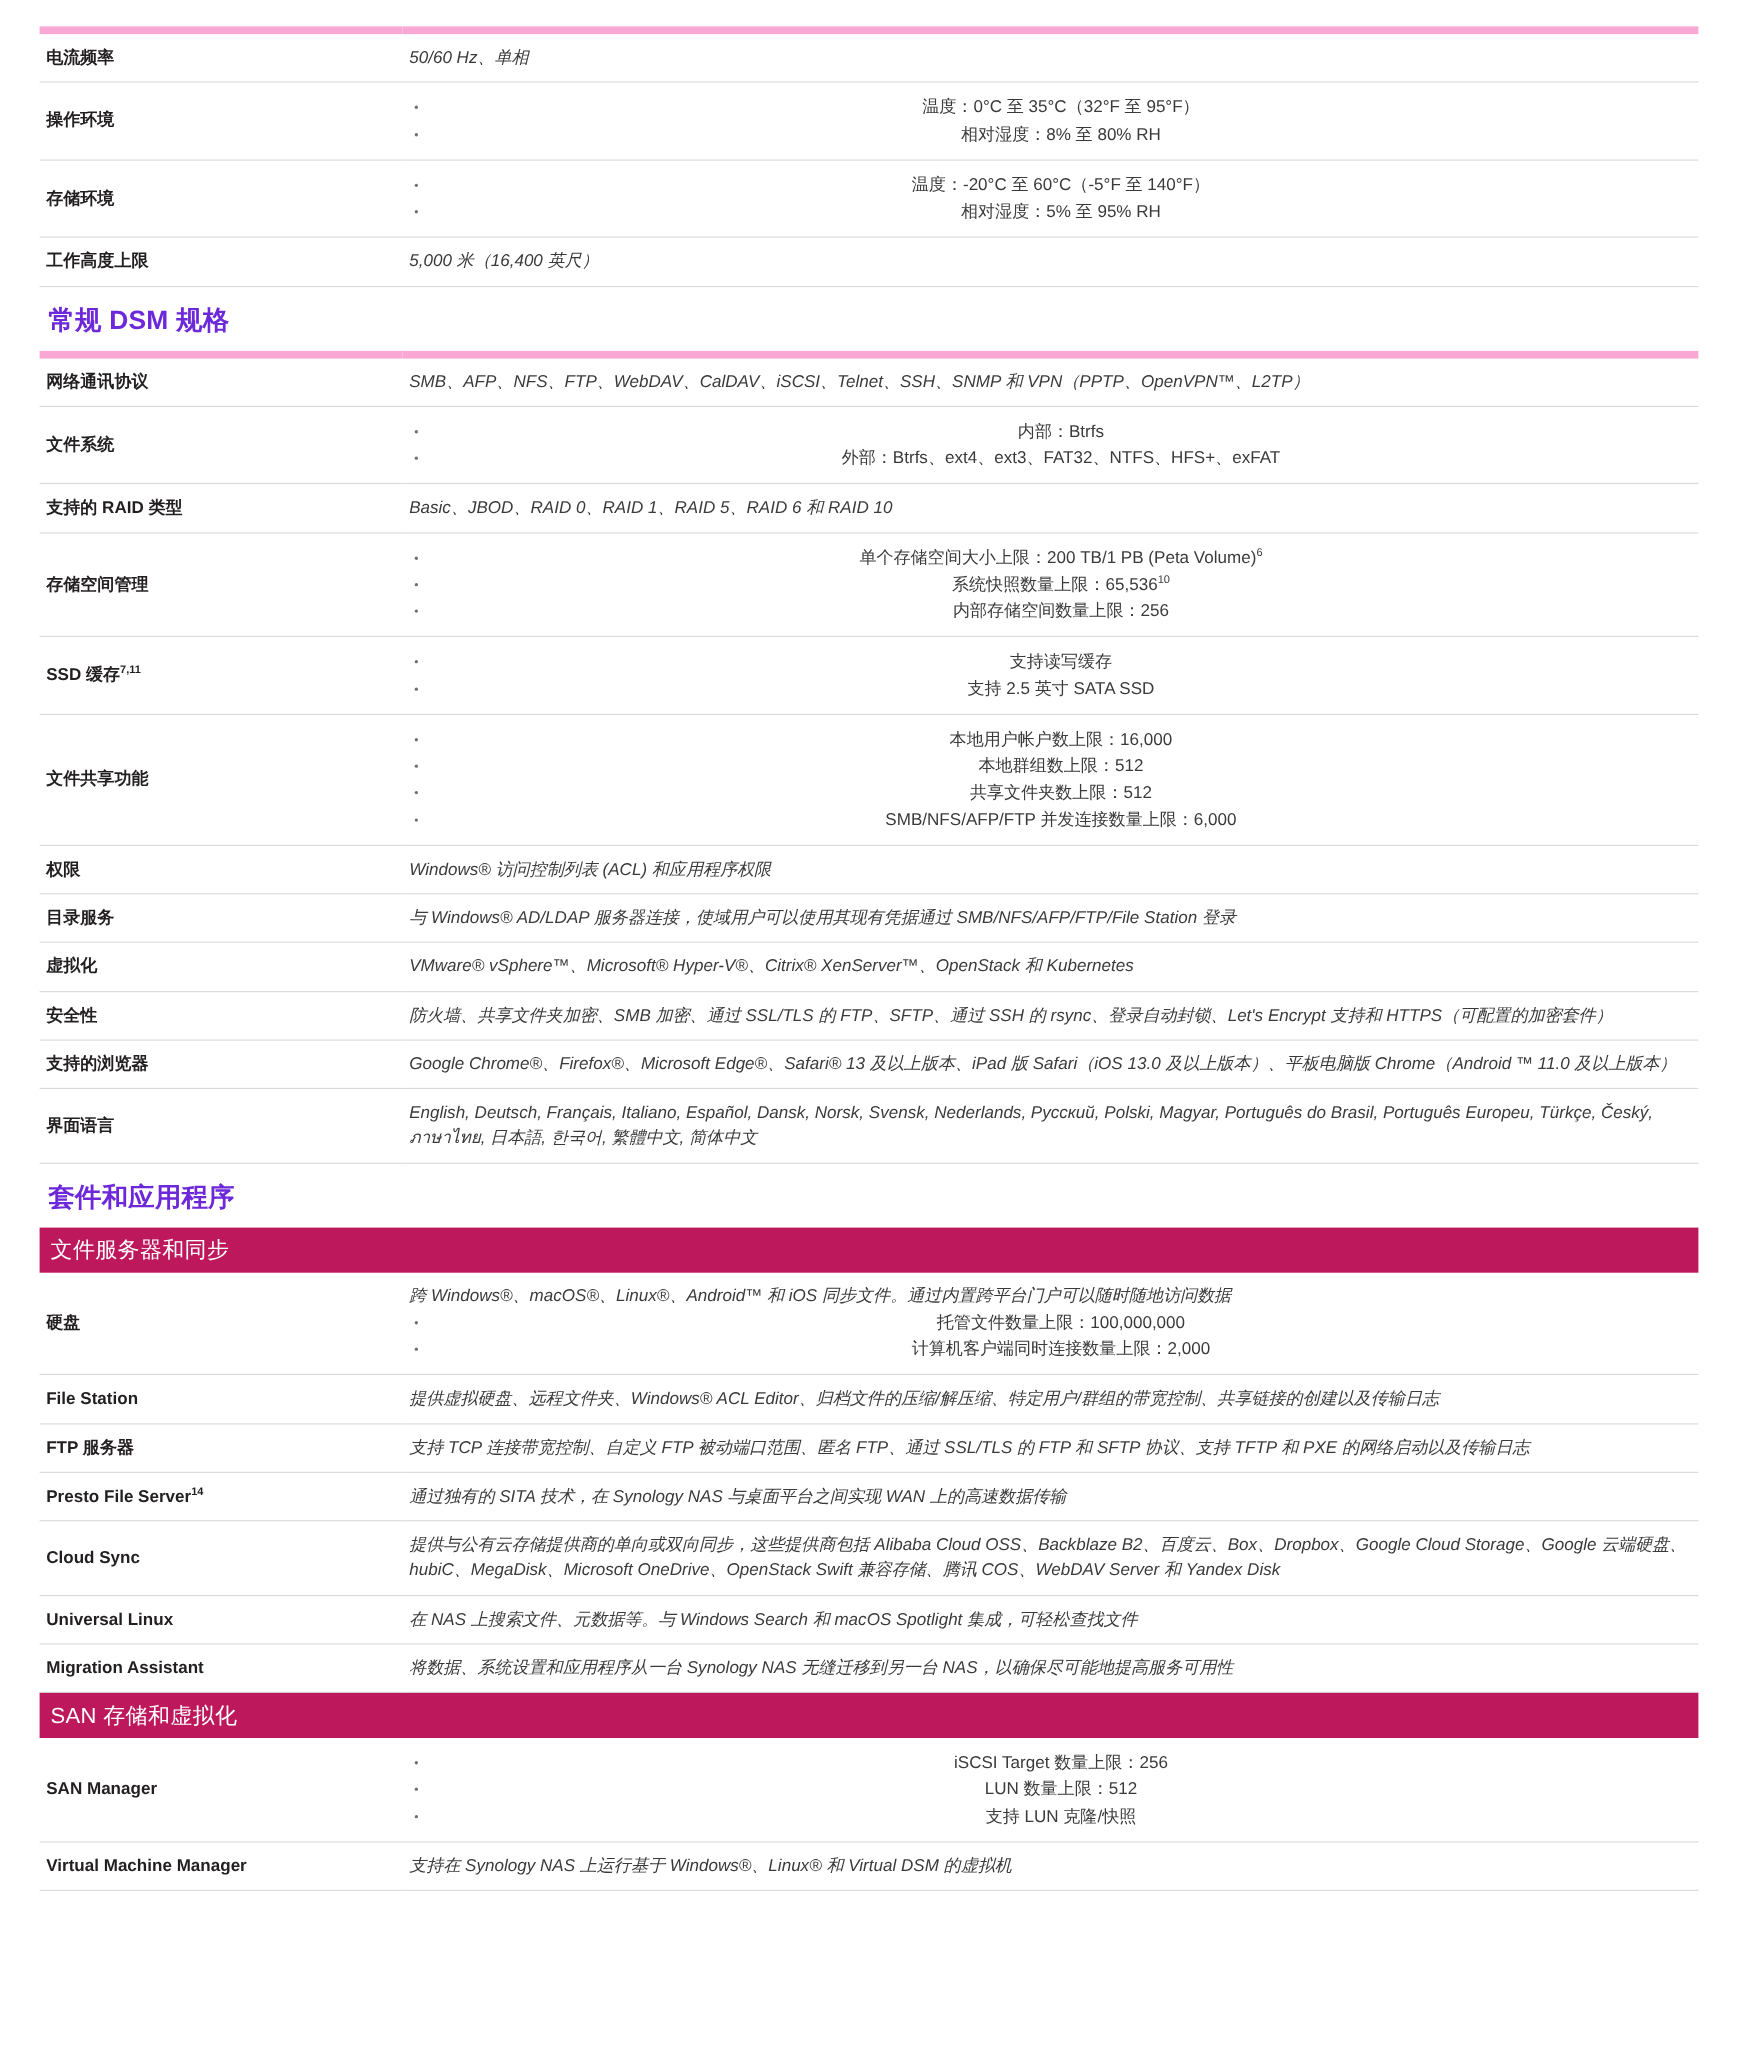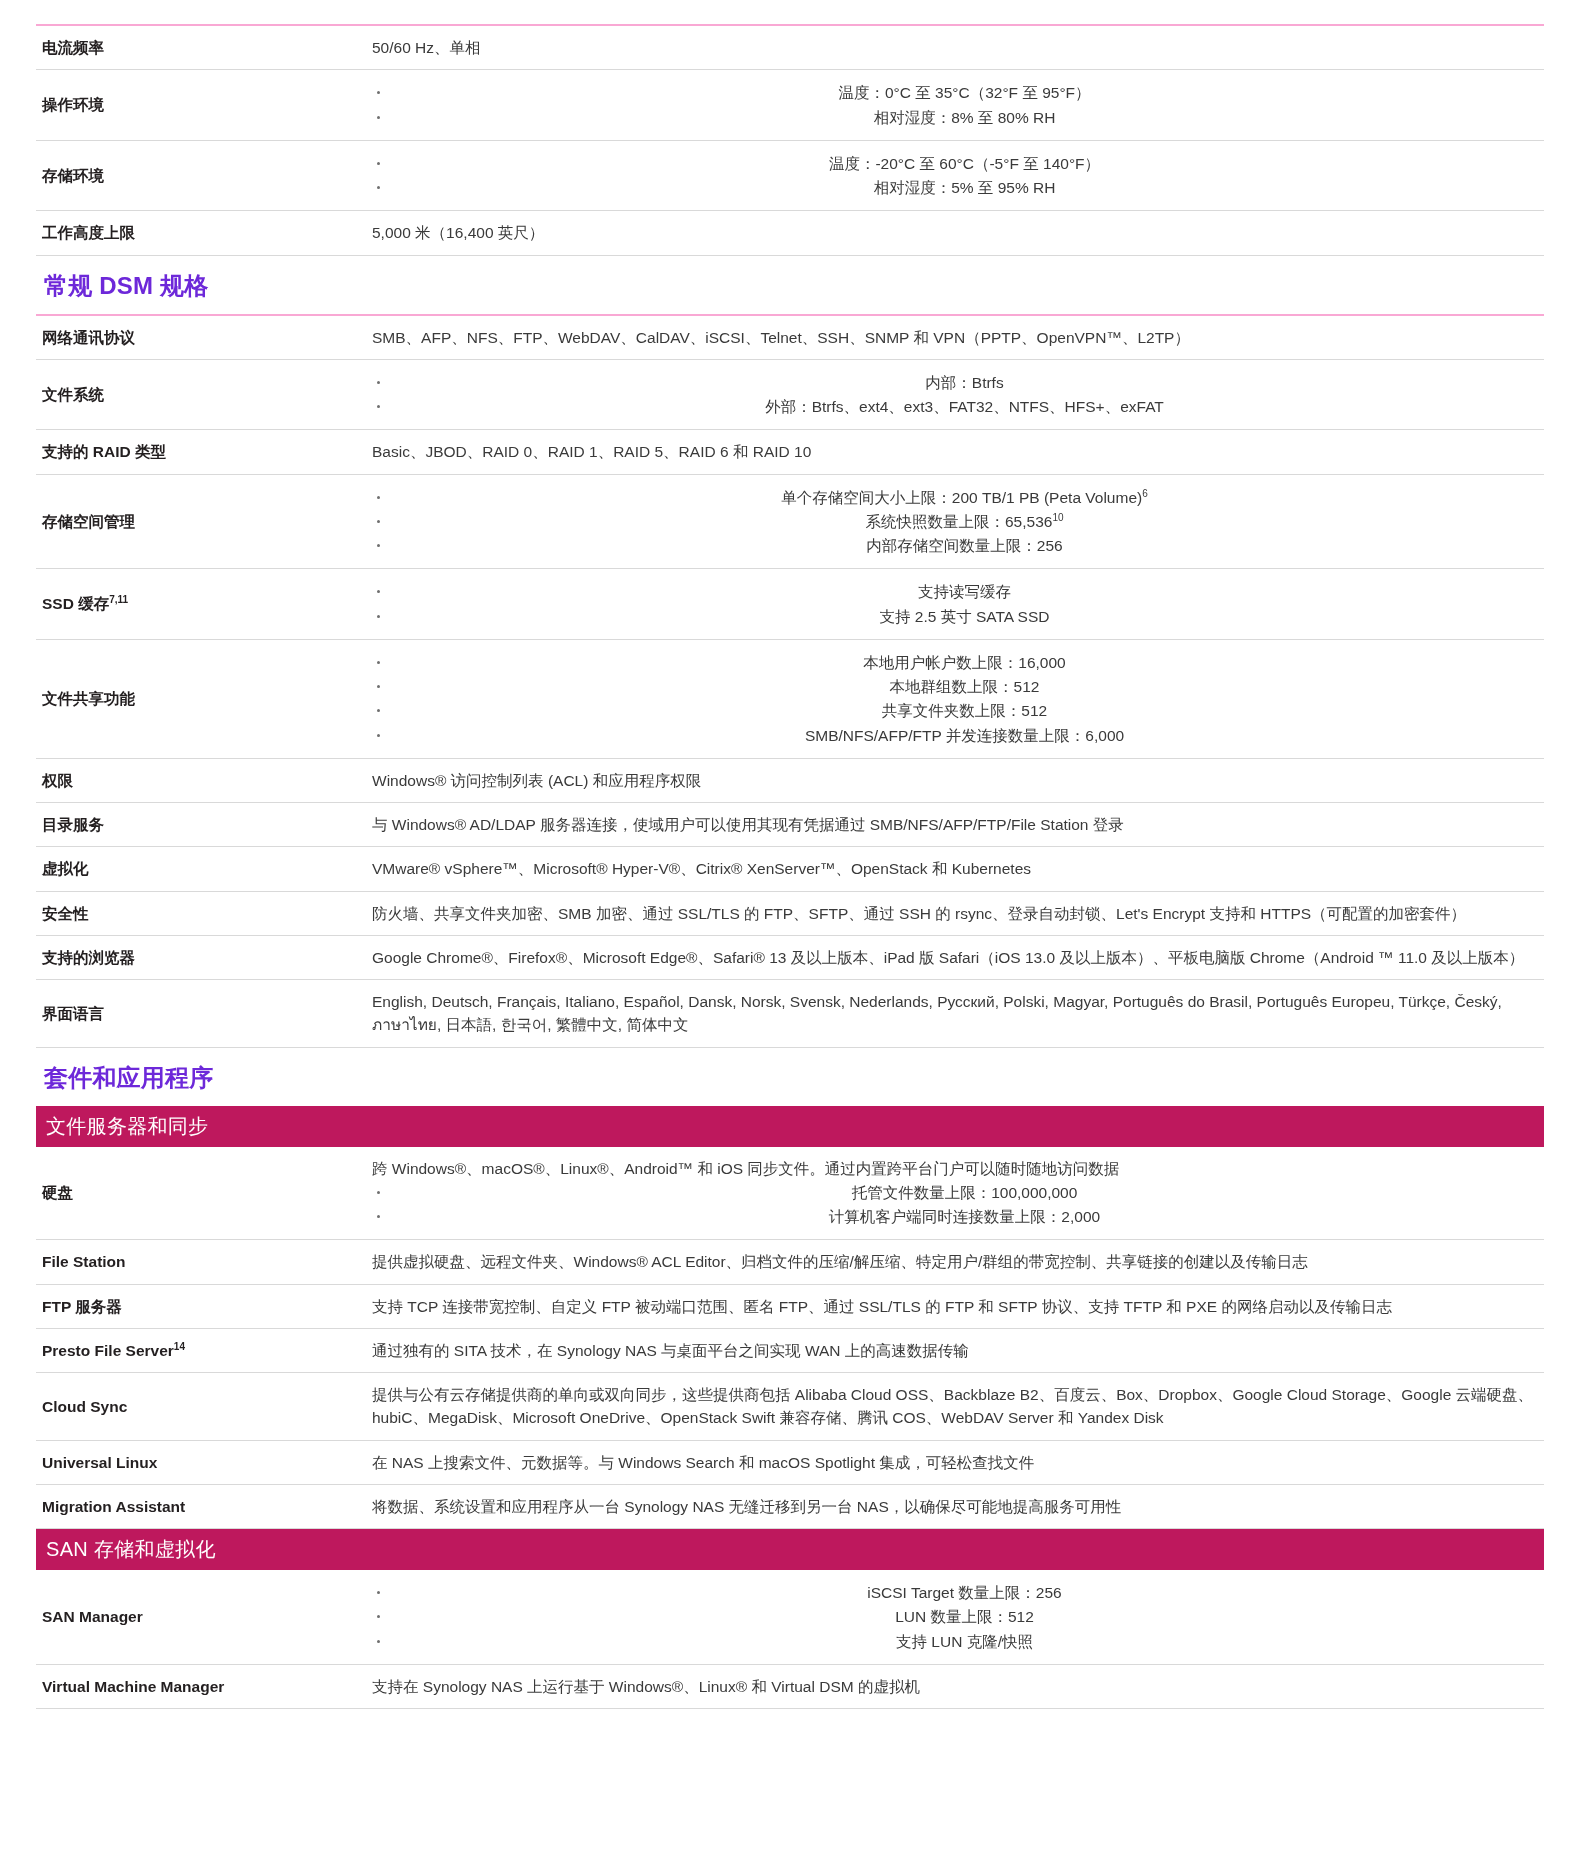--- a/index.html
+++ b/index.html
@@ -22,39 +22,39 @@
     width: 100%;
     border-collapse: collapse;
     table-layout: fixed;
   }
   table.spec col.label { width: 330px; }
   table.spec col.value { width: auto; }
   table.spec tr {
     border-bottom: 1px solid #d9d9d9;
   }
   table.spec tr.first {
-    border-top: 2px solid #f9a8d4;
+    border-top: 7px solid #f9a8d4;
   }
   table.spec td {
     vertical-align: middle;
     padding: 10px 6px 10px 6px;
     font-size: 15.5px;
     line-height: 1.5;
   }
   td.label {
     font-weight: bold;
     color: #231f20;
     padding-left: 8px;
     font-size: 15.5px;
   }
   td.value {
     color: #3a3a3a;
     padding-left: 14px;
   }
-  td.value .plain { display: block; }
+  td.value .plain { display: block; font-style: italic; }
   ul.bullets {
     margin: 0;
     padding: 0;
     list-style: none;
     text-align: center;
   }
   ul.bullets li {
     position: relative;
     padding-left: 19px;
     margin: 1px 0;

